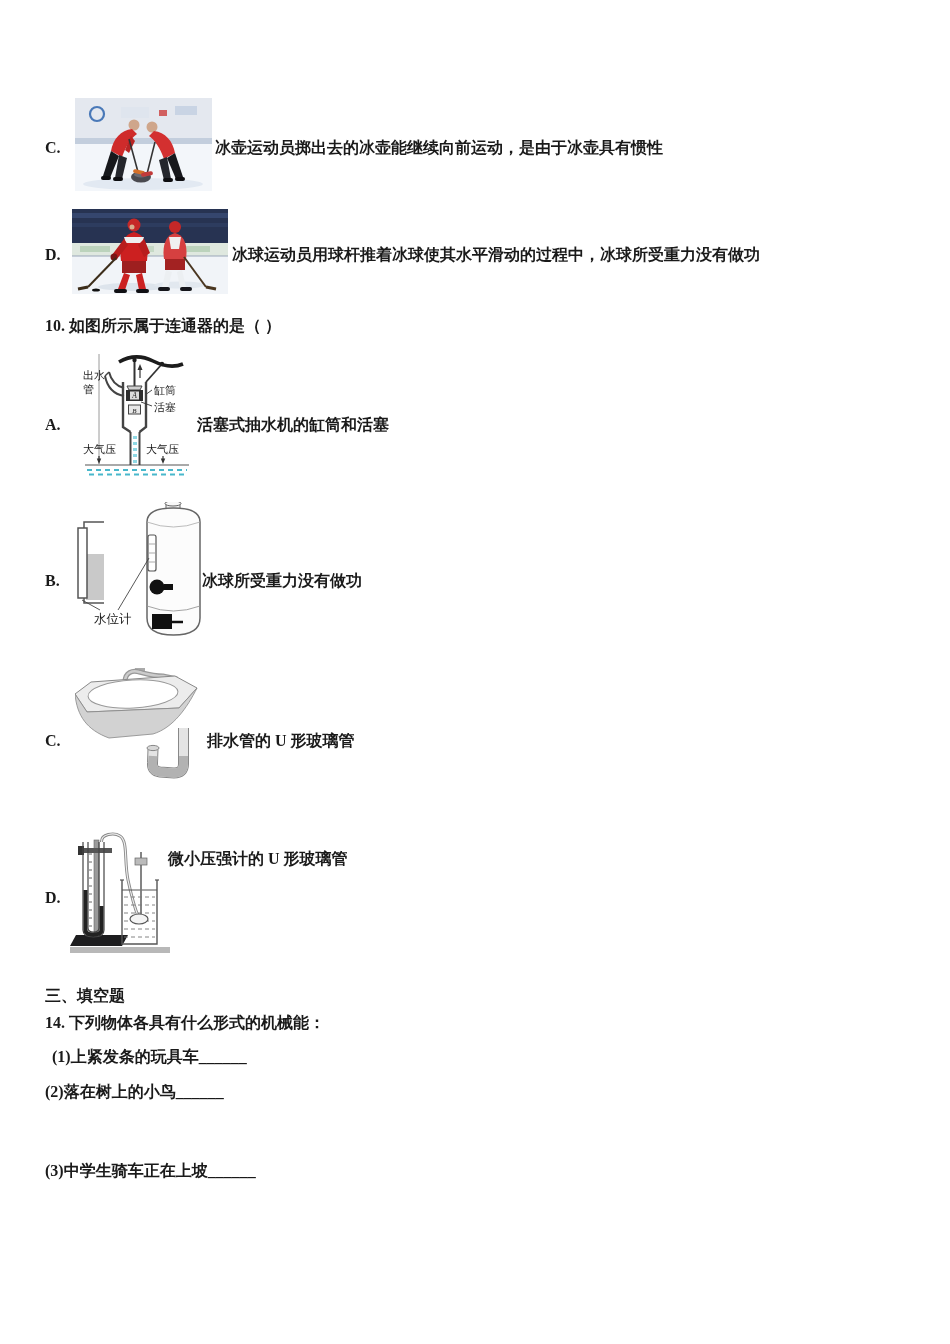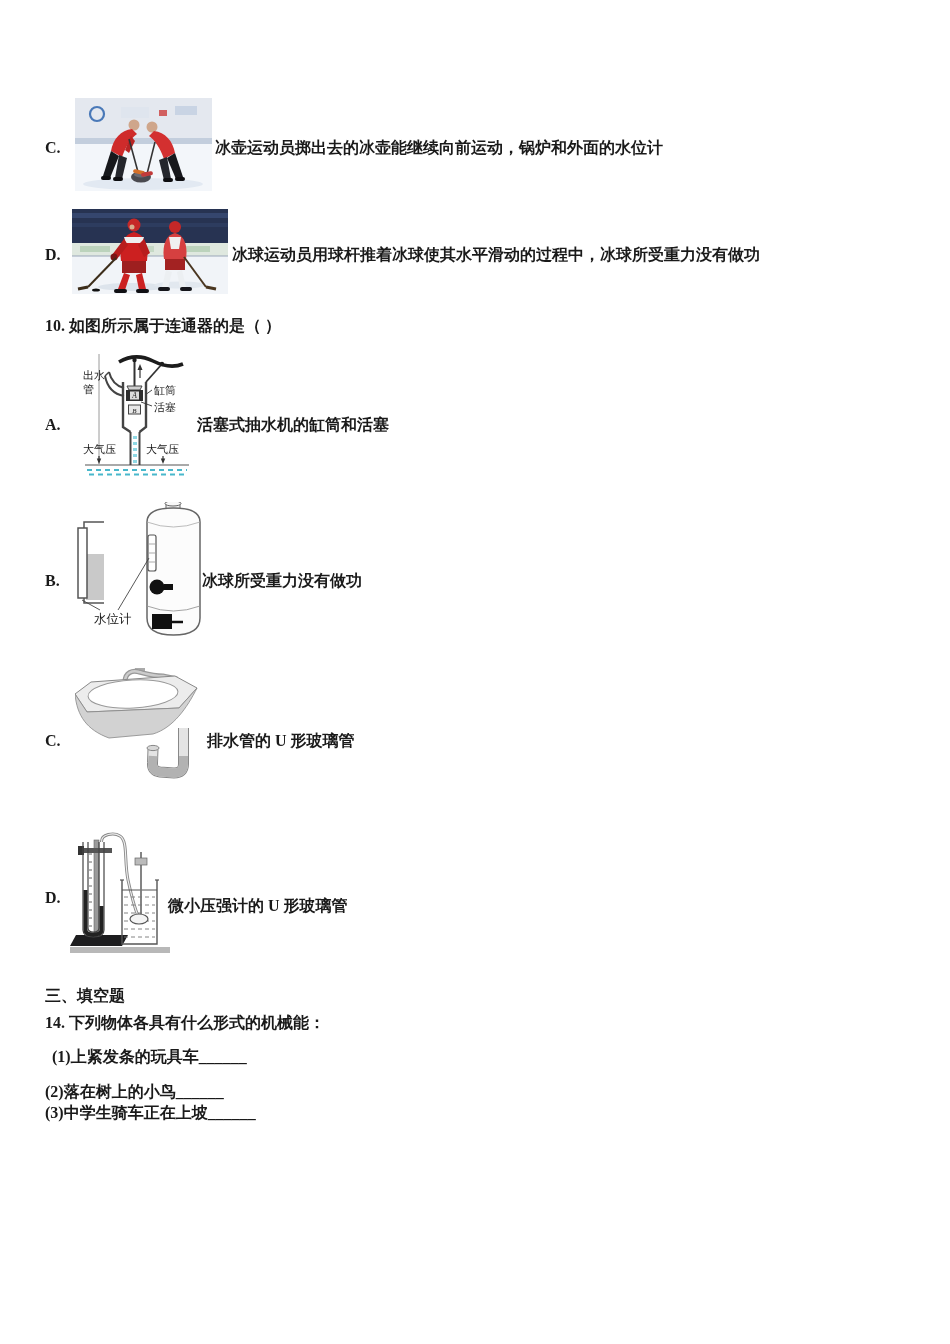--- a/index.html
+++ b/index.html
@@ -45,21 +45,21 @@
     <circle cx="77" cy="29" r="5.5" fill="#cfa68b"></circle>
     <path d="M79,33 C90,34 98,43 100,55 L89,61 C85,50 80,42 74,38 Z" fill="#d33030"></path>
     <path d="M100,55 L108,79 L101,81 L92,60 Z" fill="#17181c"></path>
     <path d="M92,59 L96,81 L89,82 L84,62 Z" fill="#24262c"></path>
     <rect x="100" y="79" width="10" height="4" rx="2" fill="#0d0d10"></rect>
     <rect x="88" y="80" width="10" height="4" rx="2" fill="#0d0d10"></rect>
     <line x1="80" y1="44" x2="72" y2="76" stroke="#333333" stroke-width="1.6"></line>
     <rect x="66" y="74" width="12" height="4" rx="2" fill="#c23a3a" transform="rotate(-10 72 76)"></rect>
   </svg>
 
-  <span class="abs" style="left:215px;top:137px">冰壶运动员掷出去的冰壶能继续向前运动，锅炉和外面的水位计</span>
+  <span class="abs" style="left:215px;top:137px">冰壶运动员掷出去的冰壶能继续向前运动，是由于冰壶具有惯性</span>
 
   <span class="lbl" style="left:45px;top:244px">D.</span>
 
   <svg class="fig" style="left:72px;top:209px" width="156" height="85" viewBox="0 0 156 85">
     <rect width="156" height="85" fill="#f1f4f8"></rect>
     <rect width="156" height="34" fill="#273352"></rect>
     <rect y="4" width="156" height="5" fill="#35466e"></rect>
     <rect y="14" width="156" height="4" fill="#2d3c5f"></rect>
     <rect y="34" width="156" height="13" fill="#dfe8df"></rect>
     <rect x="8" y="37" width="30" height="6" fill="#bcd3bc"></rect>
@@ -212,23 +212,23 @@
       <line x1="54" y1="81" x2="85" y2="81"></line>
       <line x1="54" y1="89" x2="85" y2="89"></line>
       <line x1="54" y1="97" x2="85" y2="97"></line>
       <line x1="54" y1="105" x2="85" y2="105"></line>
     </g>
     <line x1="71" y1="20" x2="71" y2="82" stroke="#777777" stroke-width="1.8"></line>
     <rect x="65" y="26" width="12" height="7" fill="#bbbbbb" stroke="#666666" stroke-width="0.7"></rect>
     <ellipse cx="69" cy="87" rx="9" ry="5" fill="#f4f4f4" stroke="#555555" stroke-width="1.2"></ellipse>
   </svg>
 
-  <span class="abs" style="left:168px;top:895px">微小压强计的 U 形玻璃管</span>
+  <span class="abs" style="left:168px;top:848px">微小压强计的 U 形玻璃管</span>
 
   <span class="abs" style="left:45px;top:985px">三、填空题</span>
 
   <span class="abs" style="left:45px;top:1012px">14. 下列物体各具有什么形式的机械能：</span>
   <span class="abs" style="left:52px;top:1046px">(1)上紧发条的玩具车______</span>
   <span class="abs" style="left:45px;top:1081px">(2)落在树上的小鸟______</span>
-  <span class="abs" style="left:45px;top:1102px">(3)中学生骑车正在上坡______</span>
+  <span class="abs" style="left:45px;top:1160px">(3)中学生骑车正在上坡______</span>
 
 
 </div>
 
 </body></html>

